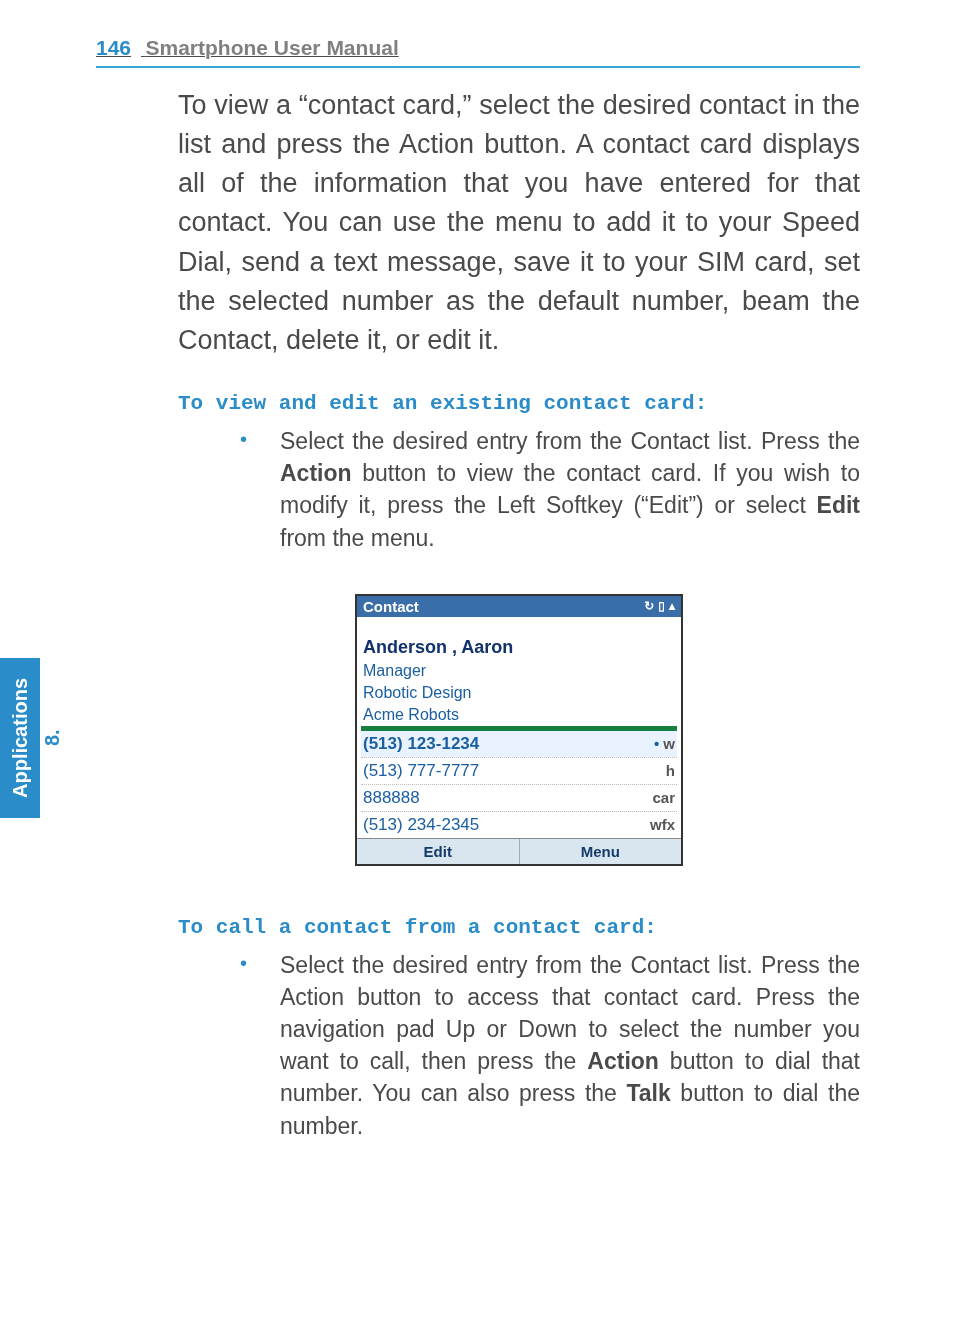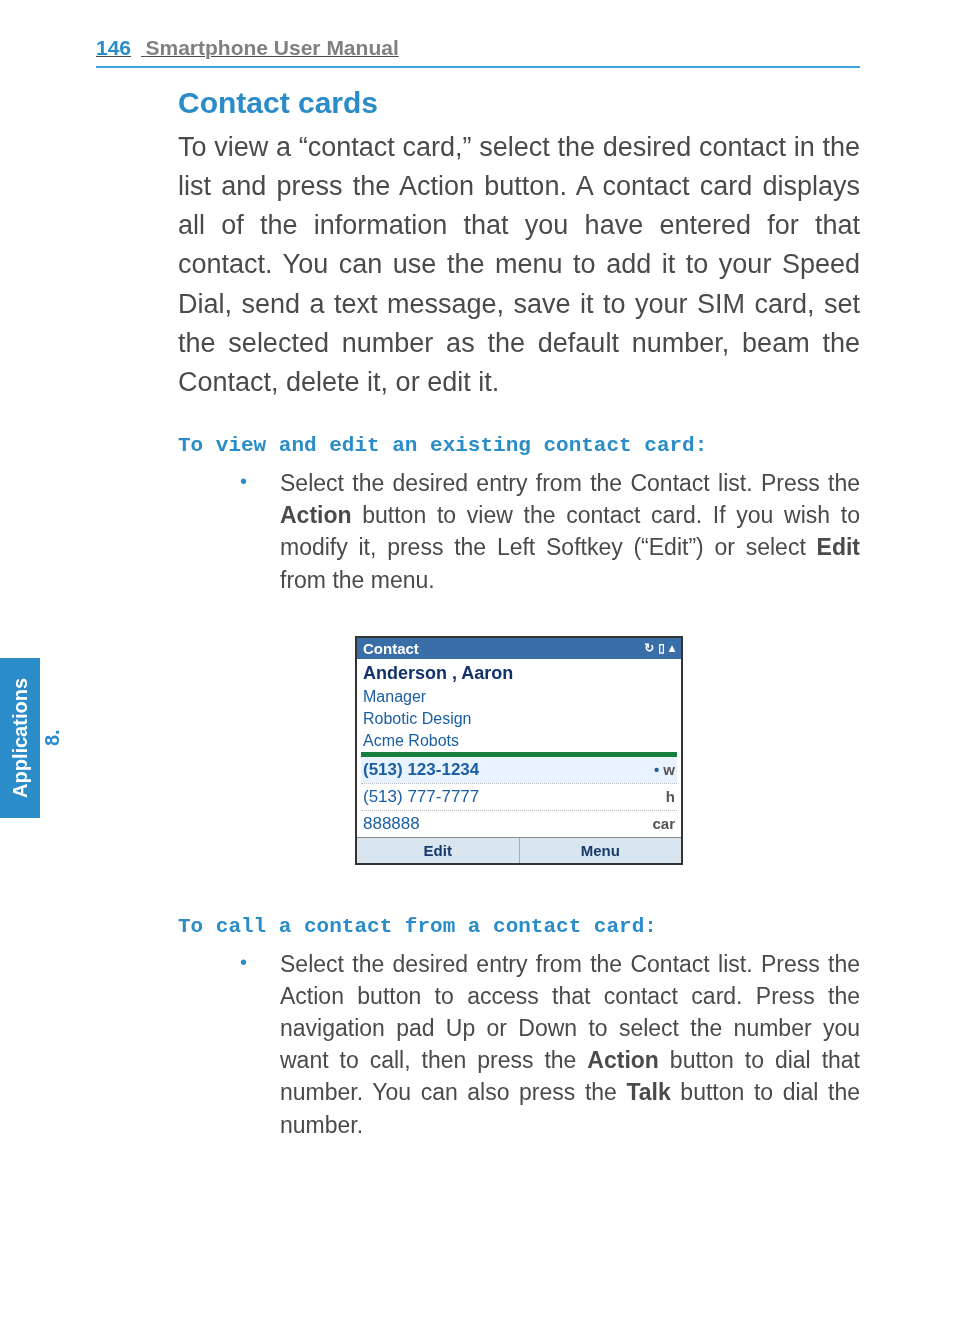--- a/index.html
+++ b/index.html
@@ -124,21 +124,21 @@
     color: #fff;
     font-weight: bold;
     font-size: 15px;
     padding: 2px 6px;
     display: flex;
     justify-content: space-between;
     align-items: center;
   }
   .phone-titlebar .icons { display:flex; gap:4px; align-items:center; }
   .phone-titlebar .icons span { font-size:12px; }
-  .phone-body { padding: 0 4px 0 4px; }
+  .phone-body { padding: 16px 4px 0 4px; }
   .contact-name {
     color: #11326d;
     font-size: 18px;
     font-weight: bold;
     padding: 4px 2px 2px 2px;
   }
   .contact-line {
     color: #1b5fa3;
     font-size: 16px;
     padding: 2px 2px;
@@ -183,21 +183,20 @@
 <div class="header">
   <span class="page-number">146</span>
   <span class="book-title">Smartphone User Manual</span>
 </div>
 
 <div class="side-tab">Applications</div>
 <div class="side-tab-num">8.</div>
 
 <div class="content">
 
-  <h1 class="section-title">Contact cards</h1>
 
   <p class="body-para">To view a “contact card,” select the desired contact in the list and press the Action button.  A contact card displays all of the information that you have entered for that contact.  You can use the menu to add it to your Speed Dial, send a text message, save it to your SIM card, set the selected number as the default number, beam the Contact, delete it, or edit it.</p>
 
   <h2 class="sub-heading">To view and edit an existing contact card:</h2>
 
   <div class="bullet-block">
     <div class="bullet-dot">•</div>
     <div class="bullet-text">
       <span>Select the desired entry from the Contact list.  Press the </span><b>Action</b><span> button to view the contact card.  If you wish to modify it, press the Left Softkey (“Edit”) or select </span><b>Edit</b><span> from the menu.</span>
     </div>
@@ -223,20 +222,24 @@
         <span class="tag">w</span>
       </div>
       <div class="num-row">
         <span>(513) 777-7777</span>
         <span class="tag">h</span>
       </div>
       <div class="num-row">
         <span>888888</span>
         <span class="tag">car</span>
       </div>
+      <div class="num-row">
+        <span>(513) 234-2345</span>
+        <span class="tag">wfx</span>
+      </div>
     </div>
     <div class="phone-softkeys">
       <div>Edit</div>
       <div>Menu</div>
     </div>
   </div>
 
   <h2 class="sub-heading">To call a contact from a contact card:</h2>
 
   <div class="bullet-block">

